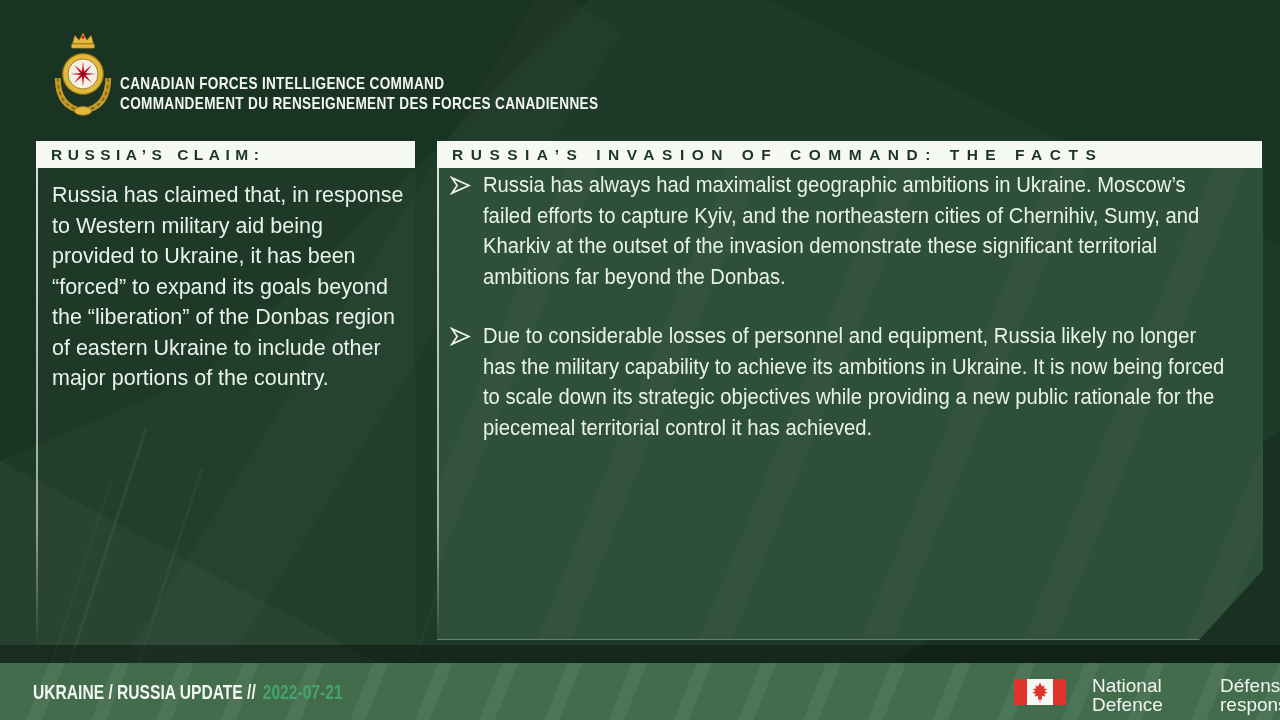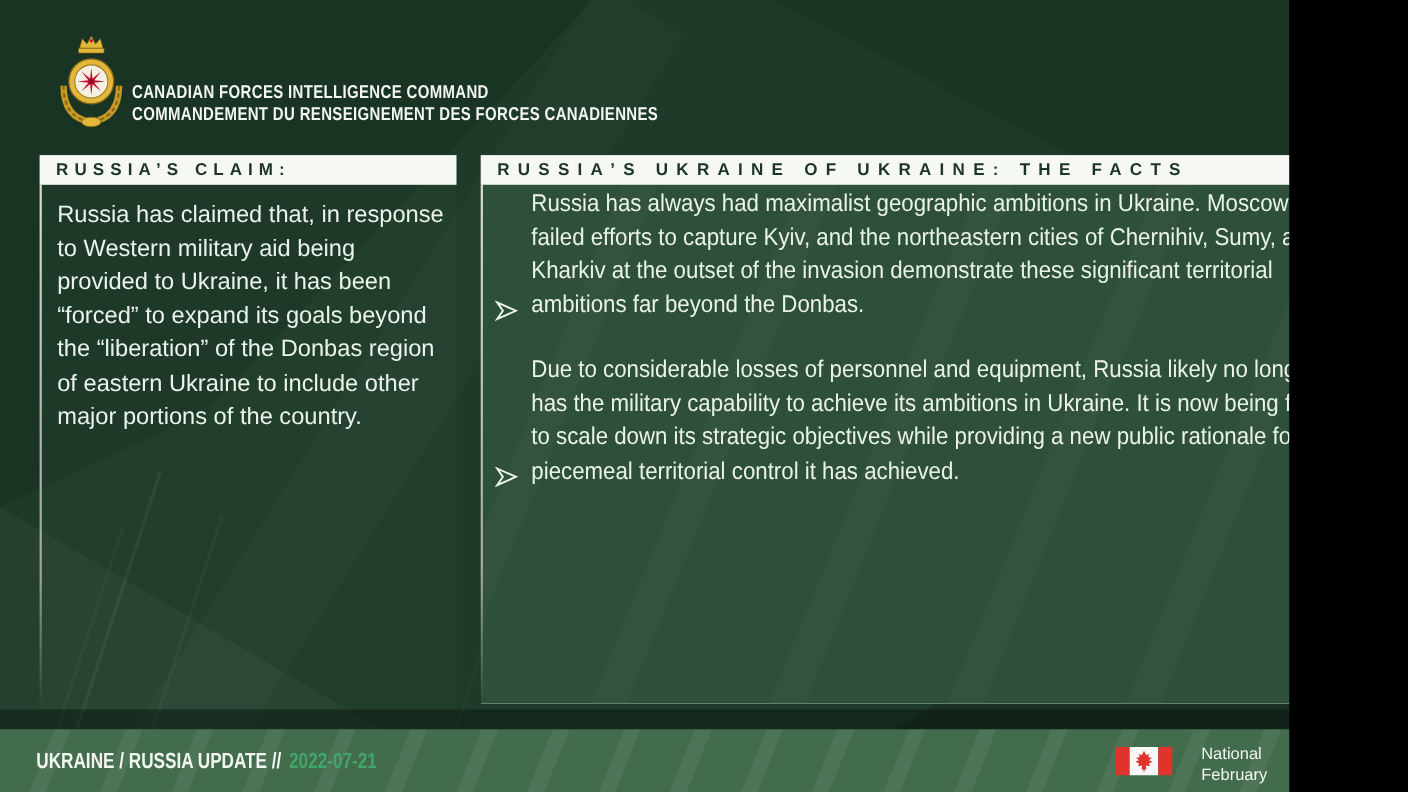--- a/index.html
+++ b/index.html
@@ -2,21 +2,21 @@
 <html style="--background: #1e3a28; --panel-fill: #2e4f39; --title-bar: #f6f8f4; --title-text: #1c3526; --body-text: #e9f3e9; --footer-bar: #436c4c; --date-green: #44a56b; --flag-red: #df332c; --crest-gold: #e2b83c; --crest-red: #c8102e;"><head>
 <meta charset="utf-8">
 <style>
   :root{
     --background:#1e3a28; --panel-fill:#2e4f39; --title-bar:#f6f8f4; --title-text:#1c3526;
     --body-text:#e9f3e9; --footer-bar:#436c4c; --date-green:#44a56b; --flag-red:#df332c;
     --crest-gold:#e2b83c; --crest-red:#c8102e;
   }
   html,body{margin:0;padding:0;}
   body{font-family:"Liberation Sans","DejaVu Sans",sans-serif;background:#000;}
-  .stage{position:relative;width:1172px;height:720px;overflow:hidden;background:var(--background);}
+  .stage{position:relative;width:1280px;height:720px;overflow:hidden;background:var(--background);}
   .abs{position:absolute;}
   
   .shape{position:absolute;inset:0;pointer-events:none;}
   .shape-a{background:rgba(0,0,0,0.10);clip-path:polygon(0% 0%,46% 0%,16% 52%,0% 64%);}
   .shape-b{background:rgba(0,0,0,0.08);clip-path:polygon(60% 0%,100% 0%,100% 34%);}
   .shape-c{background:rgba(255,255,255,0.03);clip-path:polygon(0% 64%,38% 100%,0% 100%);}
   .shape-d{background:rgba(0,0,0,0.14);clip-path:polygon(100% 60%,100% 100%,62% 100%);}
   .streak{position:absolute;background:rgba(255,255,255,0.05);width:3px;height:340px;transform:rotate(18deg);}
   .streak.s1{left:92px;top:420px;}
   .streak.s2{left:148px;top:460px;opacity:.7;}
@@ -37,34 +37,34 @@
   .panel-left-line{width:2px;background:linear-gradient(to bottom,rgba(245,250,245,0.85) 0%,rgba(245,250,245,0.55) 75%,rgba(245,250,245,0) 100%);}
   .line-claim{left:36px;top:168px;height:472px;}
   .line-facts{left:437px;top:168px;height:470px;}
   
   .facts-panel{left:437px;top:168px;width:826px;height:472px;box-sizing:border-box;
     background:var(--panel-fill);
     clip-path:polygon(0 0,100% 0,100% calc(100% - 70px),calc(100% - 64px) 100%,0 100%);
     border-bottom:1px solid rgba(235,245,235,0.30);
     padding:2px 0 0 13px;}
   .facts-streaks{position:absolute;inset:0;background:repeating-linear-gradient(112deg,transparent 0 120px,rgba(255,255,255,0.025) 120px 150px);pointer-events:none;}
-  .bullet{display:flex;align-items:flex-end;margin-bottom:29px;}
+  .bullet{display:flex;align-items:flex-start;margin-bottom:29px;}
   .bullet-arrow{flex:none;margin:6px 12px 0 0;}
   .bullet-text{flex:none;width:806px;transform:scaleX(0.92);transform-origin:left top;
     color:var(--body-text);font-size:22px;line-height:30.5px;}
   
   .footer-divider{left:0;top:645px;width:1280px;height:18px;background:rgba(4,14,8,0.38);}
   .footer-bar{left:0;top:663px;width:1280px;height:57px;background:var(--footer-bar);}
   .footer-bar .bar-streaks{position:absolute;inset:0;background:repeating-linear-gradient(112deg,transparent 0 46px,rgba(255,255,255,0.055) 46px 60px);pointer-events:none;}
   .footer-title-wrap{position:absolute;left:33px;top:681px;transform:scaleX(0.78);transform-origin:left top;
     white-space:nowrap;font-weight:bold;font-size:20px;line-height:22px;}
   .footer-title{color:#f2f6f1;}
   .footer-date{color:var(--date-green);margin-left:9px;}
   .flag{left:1014px;top:679px;}
-  .dept{top:676px;color:#f2f5f1;font-size:15px;line-height:19px;}
+  .dept{top:676px;color:#f2f5f1;font-size:19px;line-height:19px;}
   .dept.en{left:1092px;}
   .dept.fr{left:1220px;}
   .crest{left:50px;top:28px;}
 </style>
 </head>
 <body>
 
 <div class="stage">
 
   <div class="shape shape-a"></div>
@@ -96,21 +96,21 @@
 
   <div class="abs claim-body-panel">
     <div>Russia has claimed that, in response to Western military aid being provided to Ukraine, it has been “forced” to expand its goals beyond the “liberation” of the Donbas region of eastern Ukraine to include other major portions of the country.</div>
   </div>
   <div class="abs title-bar claim">
     <span>RUSSIA’S CLAIM:</span>
   </div>
   <div class="abs panel-left-line line-claim"></div>
 
   <div class="abs title-bar facts">
-    <span>RUSSIA’S UKRAINE OF UKRAINE: THE FACTS</span>
+    <span>RUSSIA’S INVASION OF COMMAND: THE FACTS</span>
   </div>
   <div class="abs facts-panel">
     <div class="facts-streaks"></div>
     <div class="bullet">
       <svg class="bullet-arrow" width="21" height="19" viewBox="0 0 22 20">
         <path d="M2 2 L20 10 L2 18 L7.5 10 Z" fill="none" stroke="#eef6ee" stroke-width="1.8"></path>
       </svg>
       <div class="bullet-text">Russia has always had maximalist geographic ambitions in Ukraine. Moscow’s failed efforts to capture Kyiv, and the northeastern cities of Chernihiv, Sumy, and Kharkiv at the outset of the invasion demonstrate these significant territorial ambitions far beyond the Donbas.</div>
     </div>
     <div class="bullet">
@@ -131,20 +131,20 @@
   </div>
   <svg class="abs flag" width="52" height="26" viewBox="0 0 52 26">
     <rect x="0" y="0" width="13" height="26" style="fill:var(--flag-red)"></rect>
     <rect x="13" y="0" width="26" height="26" fill="#f7f8f6"></rect>
     <rect x="39" y="0" width="13" height="26" style="fill:var(--flag-red)"></rect>
     <path style="fill:var(--flag-red)" d="M26 3.5 l2 4 2.5 -1.2 -0.6 3.2 3.1 0.4 -2.3 2.3 3.2 1.5 -3.5 1.1 0.9 2.8 -3.5 -0.7 0.2 3.6 h-4 l0.2 -3.6 -3.5 0.7 0.9 -2.8 -3.5 -1.1 3.2 -1.5 -2.3 -2.3 3.1 -0.4 -0.6 -3.2 2.5 1.2 z"></path>
     <rect x="25.6" y="17.5" width="0.8" height="5.2" style="fill:var(--flag-red)"></rect>
   </svg>
   <div class="abs dept en">
     <div>National</div>
-    <div>February</div>
+    <div>Defence</div>
   </div>
   <div class="abs dept fr">
     <div>Défense</div>
     <div>response</div>
   </div>
 
 </div>
 
 </body></html>

